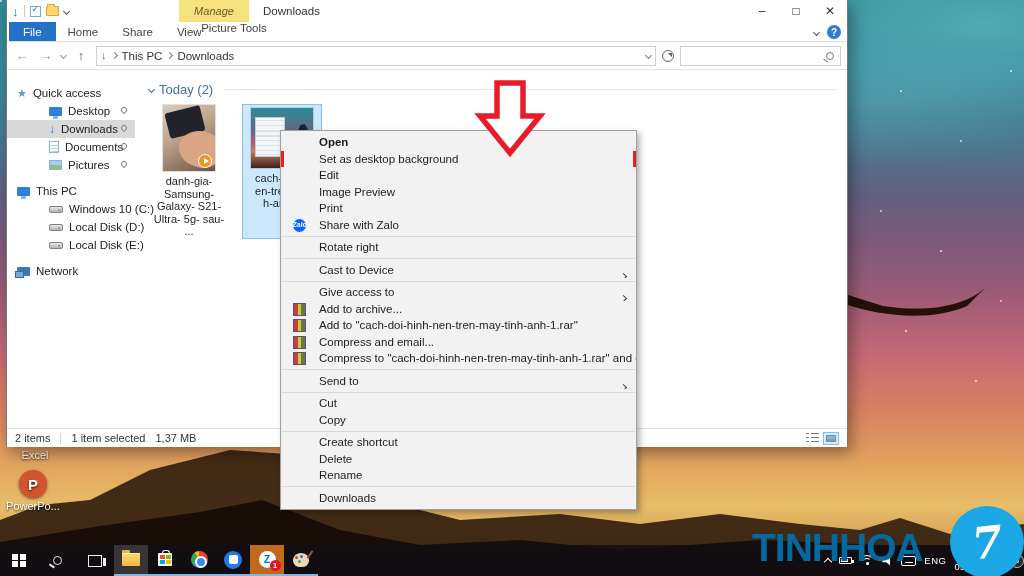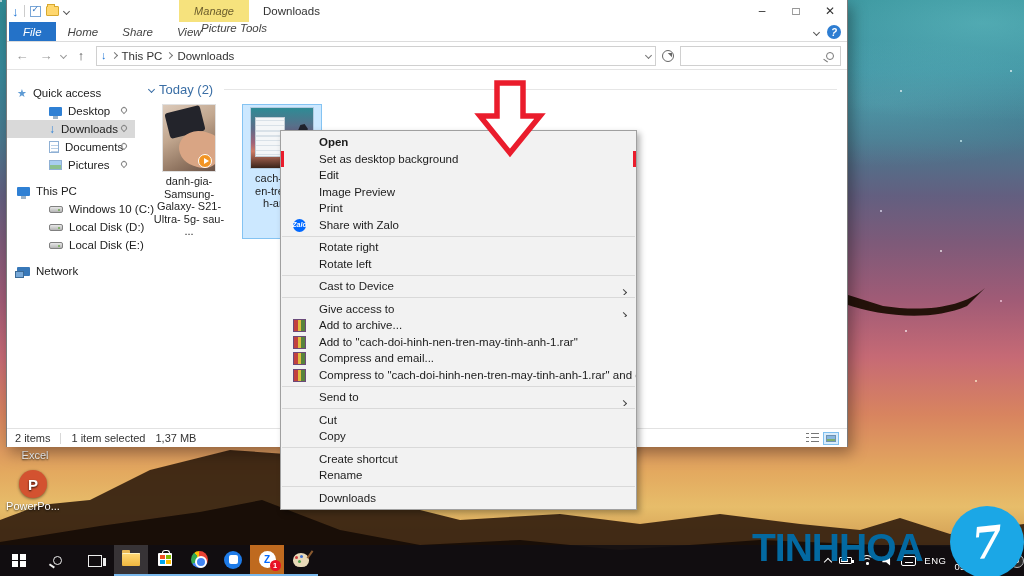--- a/index.html
+++ b/index.html
@@ -38,21 +38,21 @@
   .fold-ic { width:13px; height:10px; background:#ffd76e; border:1px solid #d8a92f; border-radius:1px; position:relative; }
   .fold-ic::before { content:""; position:absolute; left:0; top:-3px; width:6px; height:2px; background:#ffd76e; border:1px solid #d8a92f; border-bottom:none; }
   .chev { display:inline-block; width:5px; height:5px; border-right:1.4px solid #555; border-bottom:1.4px solid #555; transform:rotate(45deg); }
   .chev.r { transform:rotate(-45deg); }
   .manage-tab { position:absolute; left:172px; top:0; width:70px; height:22px; background:#f6e27d;
     color:#6b5d2c; font-size:11px; display:flex; align-items:center; justify-content:center;font-style:italic; }
   .win-title { position:absolute; left:256px; top:0; height:22px; display:flex; align-items:center; font-size:11.5px; color:#333; }
   .win-controls { position:absolute; right:0; top:0; height:22px; display:flex; }
   .wc { width:34px; height:22px; display:flex; align-items:center; justify-content:center; font-size:12px; color:#333; }
 
-  .tabsrow { position:relative; height:20px; background:#fff; border-bottom:1px solid #dcdcdc; display:flex; align-items:stretch; font-size:11.5px; color:#444;font-style:italic; }
+  .tabsrow { position:relative; height:20px; background:#fff; border-bottom:1px solid #dcdcdc; display:flex; align-items:stretch; font-size:11.5px; color:#444; }
   .tab { padding:0 12px; display:flex; align-items:center; }
   .tab.file { background:#2472c8; color:#fff; padding:0 14px; margin-left:2px; }
   .tab.pic { position:absolute; left:172px; top:0; width:70px; justify-content:center; padding:0;margin-left:20px; }
   .ribbon-right { position:absolute; right:6px; top:0; height:20px; display:flex; align-items:center; gap:8px; }
   .help-circle { width:14px; height:14px; border-radius:50%; background:#2d7dd2; color:#fff; font-size:10px; font-weight:bold;
     display:flex; align-items:center; justify-content:center; }
 
   .addrrow { height:28px; background:#fff; border-bottom:1px solid #e4e4e4; display:flex; align-items:center; padding:0 6px; gap:6px; }
   .nav-arrow { font-size:13px; color:#999; width:18px; text-align:center; }
   .nav-arrow.up { color:#444; }
@@ -381,21 +381,20 @@
     <div class="mi"><span>Image Preview</span></div>
     <div class="mi"><span>Print</span></div>
     <div class="mi">
       <span class="mic zalo-ic">
           <span>Zalo</span>
         </span>
       <span>Share with Zalo</span>
     </div>
     <div class="msep"></div>
     <div class="mi"><span>Rotate right</span></div>
-    <div class="mi"><span>Rotate left</span></div>
     <div class="msep"></div>
     <div class="mi"><span>Cast to Device</span><span class="sub"><span class="chev r"></span></span></div>
     <div class="msep"></div>
     <div class="mi"><span>Give access to</span><span class="sub"><span class="chev r"></span></span></div>
     <div class="mi">
       <span class="mic rar-ic"></span>
       <span>Add to archive...</span></div>
     <div class="mi">
       <span class="mic rar-ic"></span>
       <span>Add to "cach-doi-hinh-nen-tren-may-tinh-anh-1.rar"</span></div>
@@ -405,20 +404,21 @@
     <div class="mi">
       <span class="mic rar-ic"></span>
       <span>Compress to "cach-doi-hinh-nen-tren-may-tinh-anh-1.rar" and email</span></div>
     <div class="msep"></div>
     <div class="mi"><span>Send to</span><span class="sub"><span class="chev r"></span></span></div>
     <div class="msep"></div>
     <div class="mi"><span>Cut</span></div>
     <div class="mi"><span>Copy</span></div>
     <div class="msep"></div>
     <div class="mi"><span>Create shortcut</span></div>
+    <div class="mi"><span>Delete</span></div>
     <div class="mi"><span>Rename</span></div>
     <div class="msep"></div>
     <div class="mi"><span>Downloads</span></div>
   </div>
 
   <svg class="red-arrow" width="80" height="78">
     <polygon points="27,3 53,3 53,36 70,36 40,73 10,36 27,36" fill="#ffffff" stroke="#ea1c2c" stroke-width="5.5" stroke-linejoin="miter"></polygon>
   </svg>
 
   <div class="wm-text"><span>TINHHOA</span></div>

